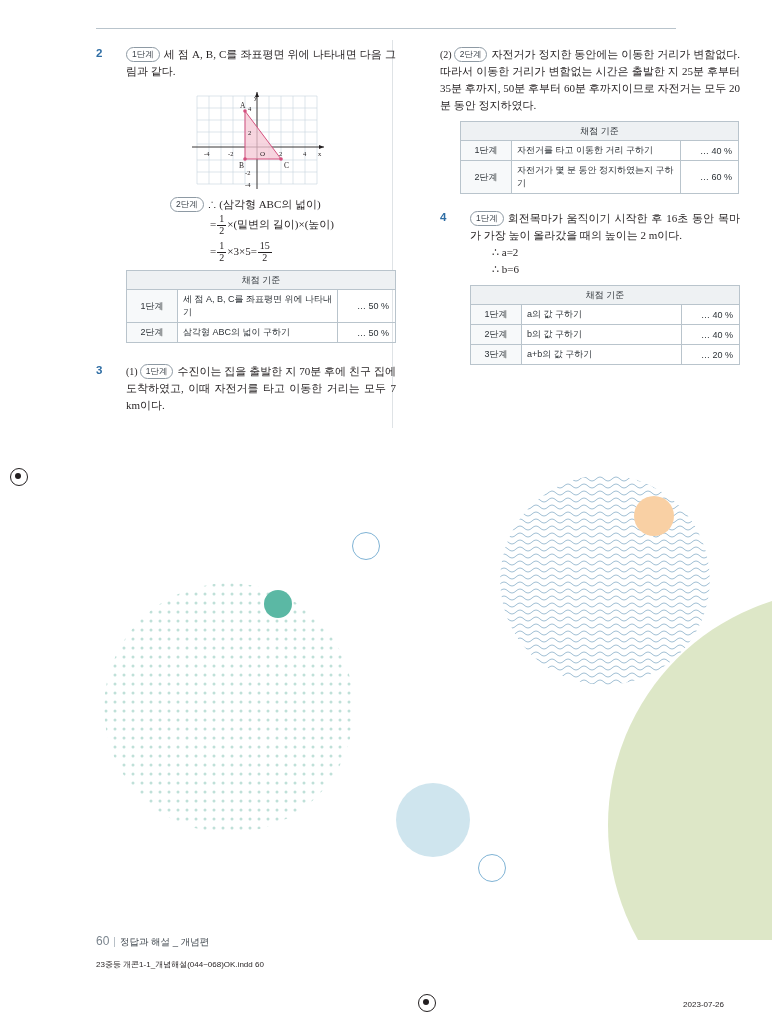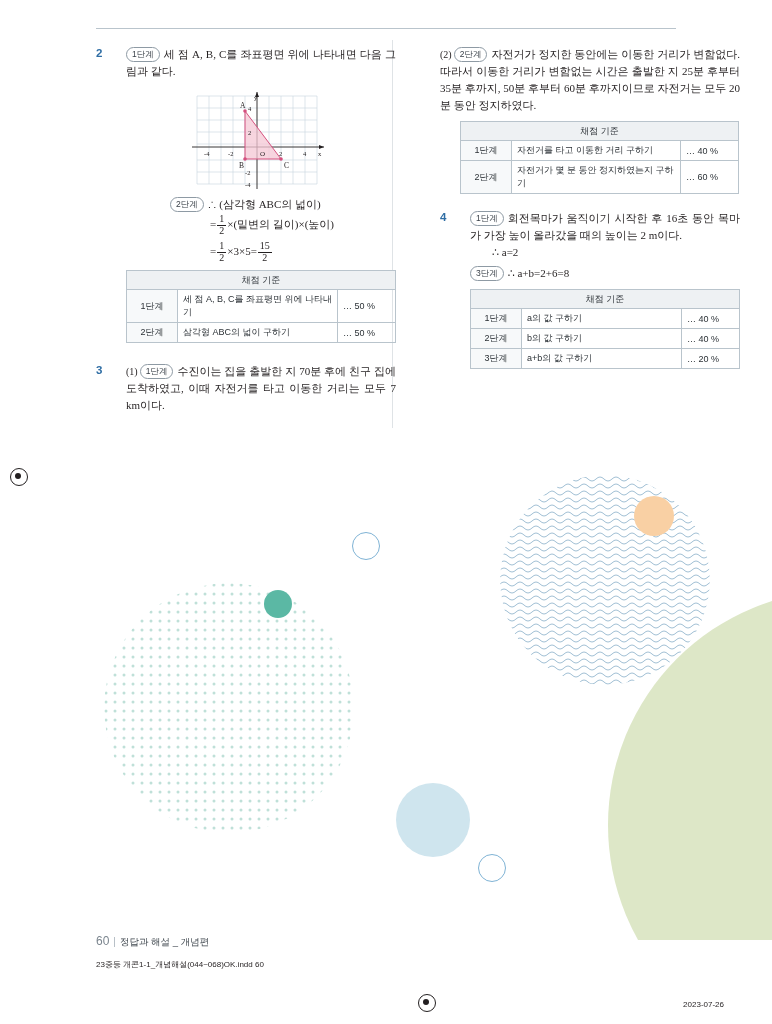--- a/index.html
+++ b/index.html
@@ -241,20 +241,21 @@
     color: #2b3136;
   }
   .rubric td.c-step {
     width: 40px;
     text-align: center;
     background: #f7f9fa;
     white-space: nowrap;
   }
   .rubric td.c-pct {
     width: 46px;
+    text-align: right;
     white-space: nowrap;
     padding-right: 6px;
   }
 
   
   .figure {
     margin: 6px 0 2px 0;
     text-align: center;
   }
   .figure svg { display: block; margin: 0 auto; }
@@ -489,24 +490,22 @@
       </div>
 
       <div class="prob" style="margin-top:16px;">
         <div class="prob-num">4</div>
         <div class="prob-body">
           <div class="line">
             <span class="step-tag">1단계</span><span>회전목마가 움직이기 시작한 후 16초 동안 목마가 가장 높이 올라갔을 때의 높이는 2 m이다.</span>
           </div>
           <div class="line" style="margin-left:22px;">∴ a=2</div>
 
-
-          <div class="line" style="margin-top:4px;">
-            <span class="step-tag">3단계</span><span>∴ a+b=2+6=8</span>
-          </div>
+          <div class="line" style="margin-left:22px;">∴ b=6</div>
+
 
           <table class="rubric">
             <thead>
               <tr>
                   <th colspan="3">채점 기준</th>
                 </tr>
             </thead>
             <tbody>
               <tr>
                 <td class="c-step">1단계</td>

